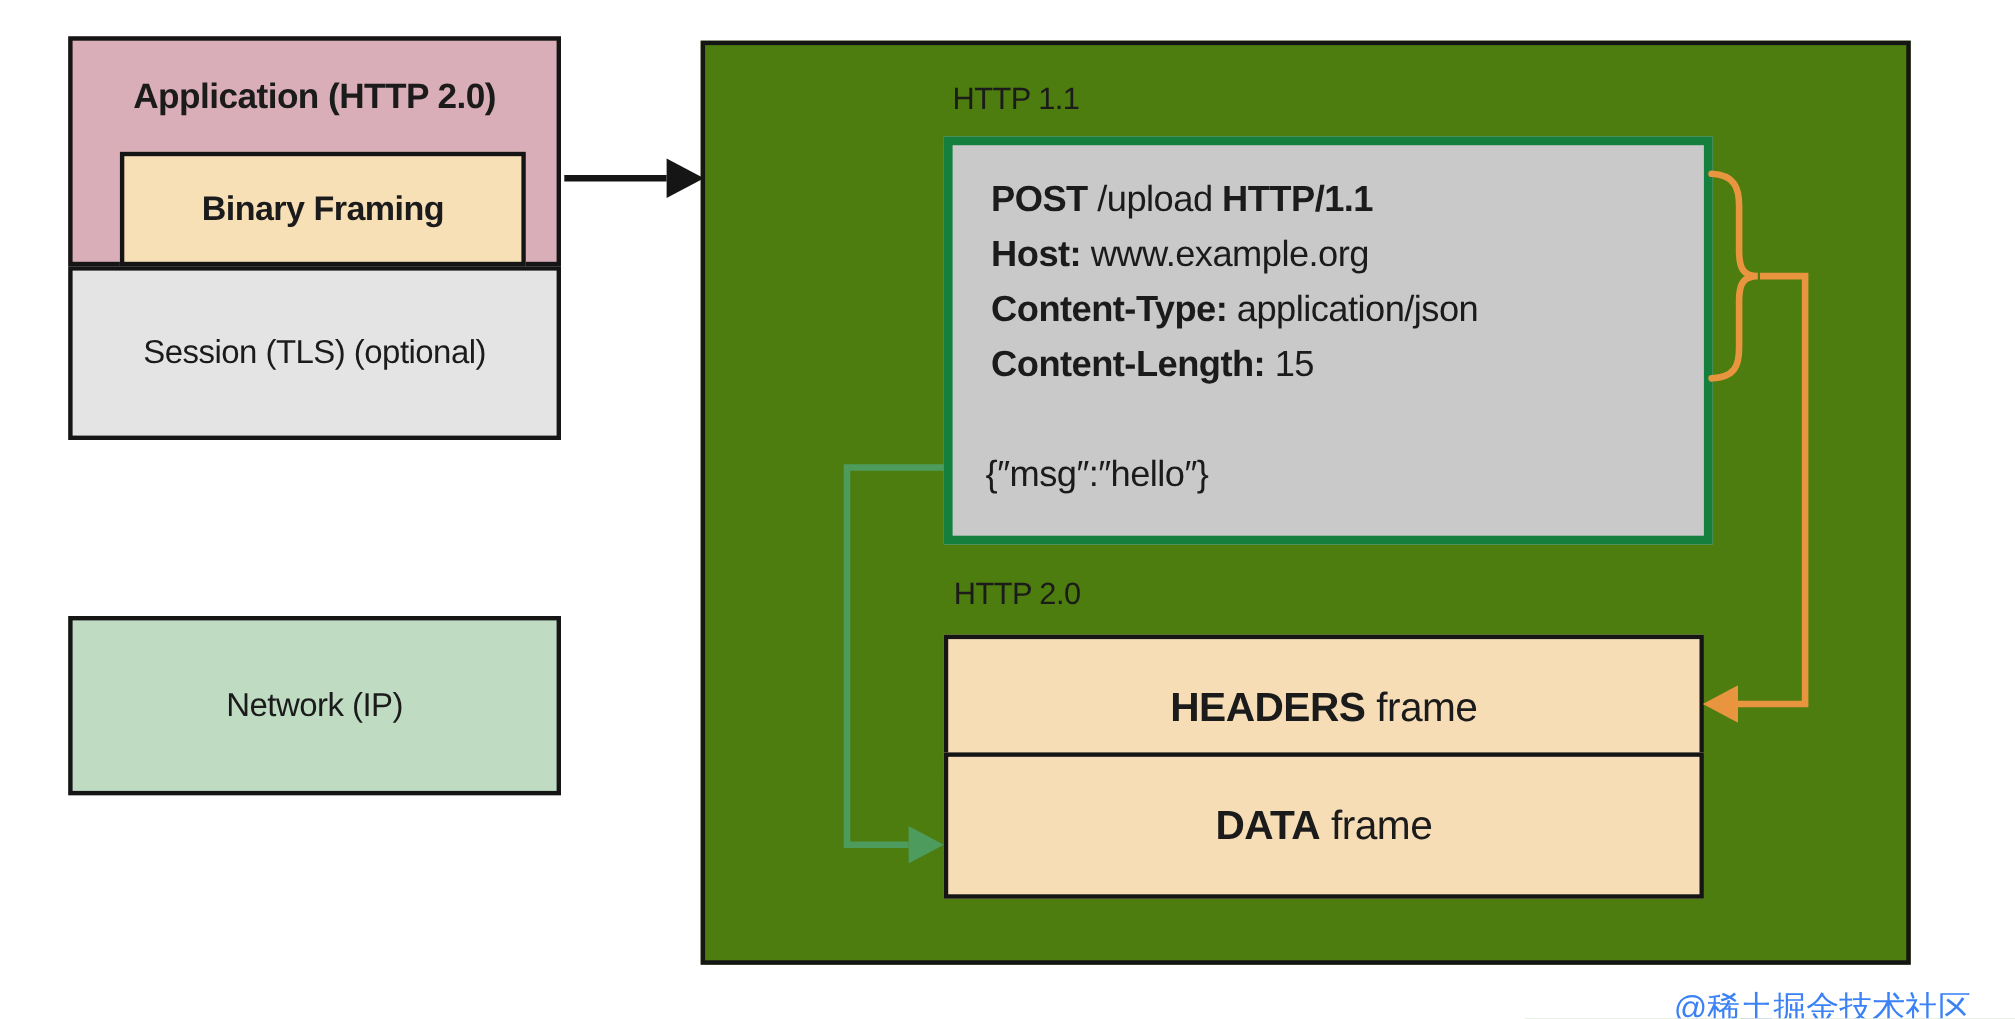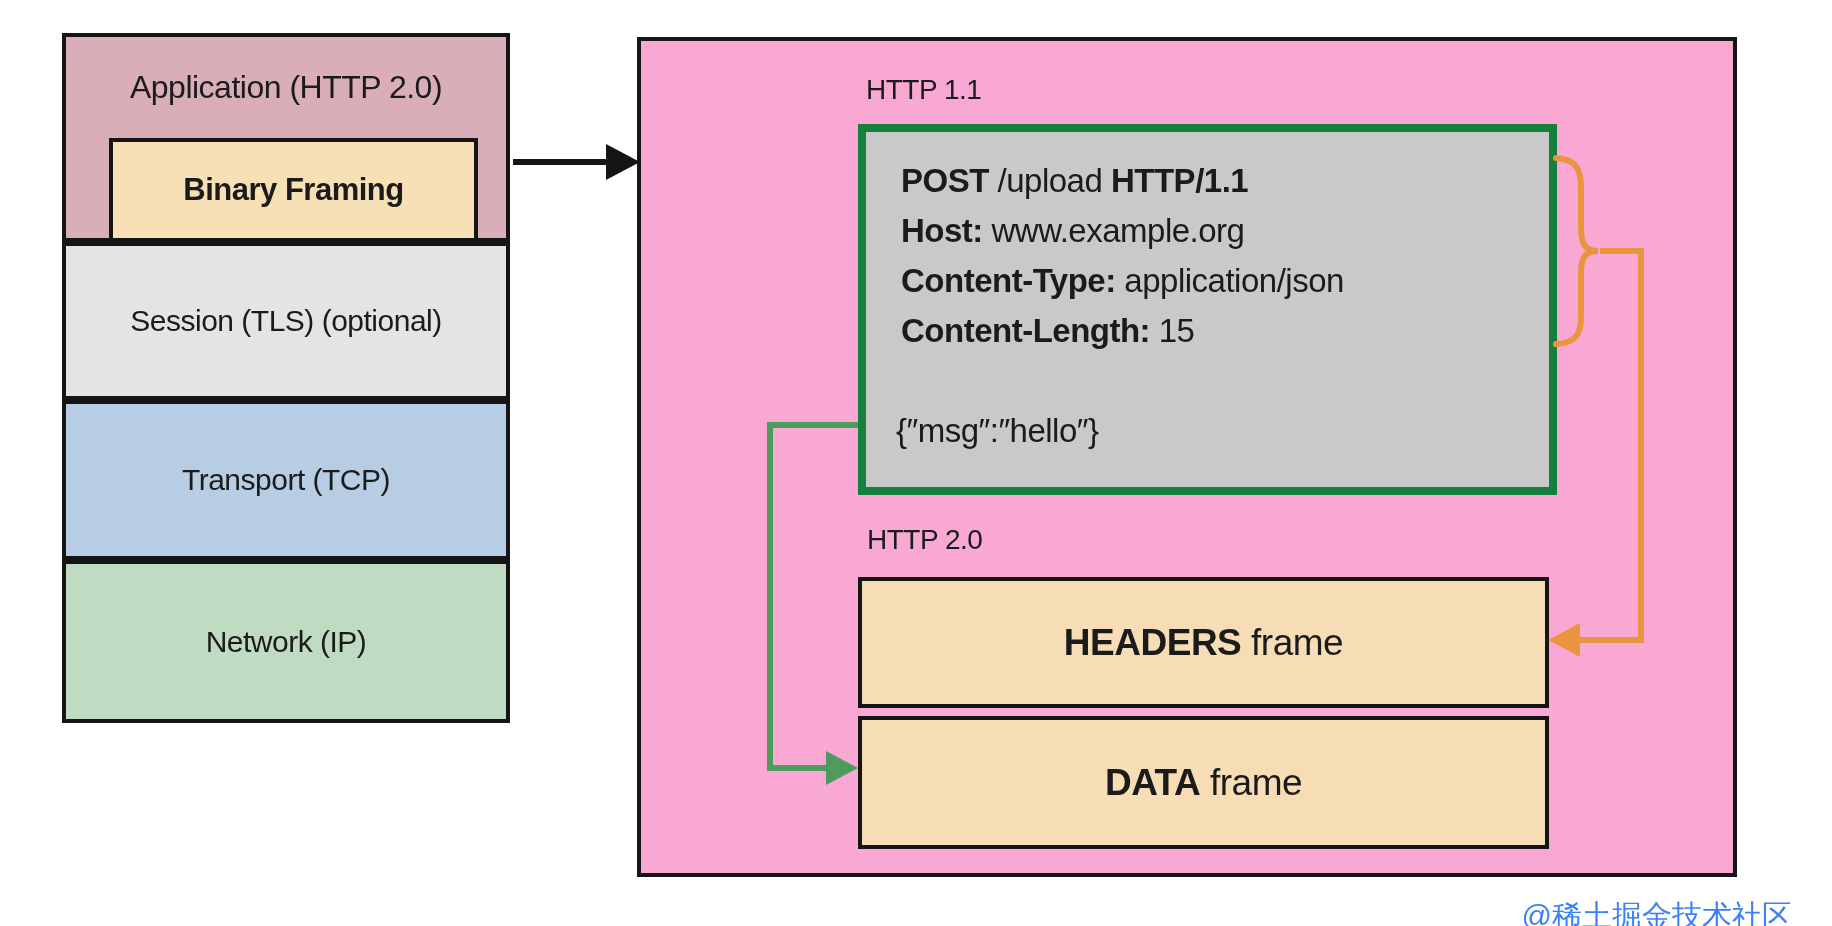--- a/index.html
+++ b/index.html
@@ -18,52 +18,52 @@
   
   .stack{left:62px;top:33px;width:448px;height:690px;}
   .layer{
     position:absolute;left:0;width:440px;
     border:4px solid #151515;
     box-sizing:content-box;
     display:flex;align-items:center;justify-content:center;
     font-size:30px;
   }
   .layer-application{top:0;height:201px;background:#d9aeb8;align-items:flex-start;}
-  .layer-application .layer-label{margin-top:32px;font-weight:normal;font-size:32px;}
+  .layer-application .layer-label{margin-top:32px;font-weight:bold;font-size:32px;}
   .layer-session{top:209px;height:150px;background:#e4e4e4;}
   .layer-transport{top:367px;height:152px;background:#b7cde4;}
   .layer-network{top:527px;height:155px;background:#bfdcc3;}
   .binary-box{
     position:absolute;left:47px;top:105px;width:361px;height:96px;
     background:#f7dfb6;border:4px solid #151515;
     display:flex;align-items:center;justify-content:center;
     font-weight:bold;font-size:31px;
   }
 
   
-  .panel{left:637px;top:37px;width:1092px;height:832px;border:4px solid #151515;background:#f9a8d4;}
+  .panel{left:637px;top:37px;width:1092px;height:832px;border:4px solid #151515;background:#4d7c0f;}
   .proto-label{position:absolute;font-size:28px;letter-spacing:-0.5px;}
   .label-http11{left:225px;top:33px;}
   .label-http20{left:226px;top:483px;}
 
   .request-box{
     position:absolute;left:217px;top:83px;width:683px;height:355px;
     background:#c9c9c9;border:8px solid #15803d;
   }
   .req-headers{position:absolute;left:35px;top:24px;font-size:33px;line-height:50px;white-space:nowrap;}
   .req-body{position:absolute;left:30px;top:274px;font-size:33px;line-height:50px;white-space:nowrap;}
 
   .frame-box{
     position:absolute;left:217px;width:683px;
     background:#f6ddb5;border:4px solid #151515;
     display:flex;align-items:center;justify-content:center;
     font-size:37px;white-space:pre;
   }
   .frame-headers{top:536px;height:123px;}
-  .frame-data{top:675px;height:125px;}
+  .frame-data{top:643px;height:125px;}
 
   
   .overlay{left:0;top:0;width:1832px;height:926px;pointer-events:none;}
 
   
   .watermark{
     left:auto;right:40px;top:896px;
     font-size:30px;color:#3b82f6;letter-spacing:0;
   }
 </style>
@@ -74,23 +74,20 @@
 
   <div class="abs stack">
     <div class="layer layer-application">
       <span class="layer-label">Application (HTTP 2.0)</span>
     </div>
     <div class="binary-box">
       <span>Binary Framing</span>
     </div>
     <div class="layer layer-session">
       <span>Session (TLS) (optional)</span>
-    </div>
-    <div class="layer layer-transport">
-      <span>Transport (TCP)</span>
     </div>
     <div class="layer layer-network">
       <span>Network (IP)</span>
     </div>
   </div>
 
   <div class="abs panel">
     <div class="proto-label label-http11">HTTP 1.1</div>
 
     <div class="request-box">

